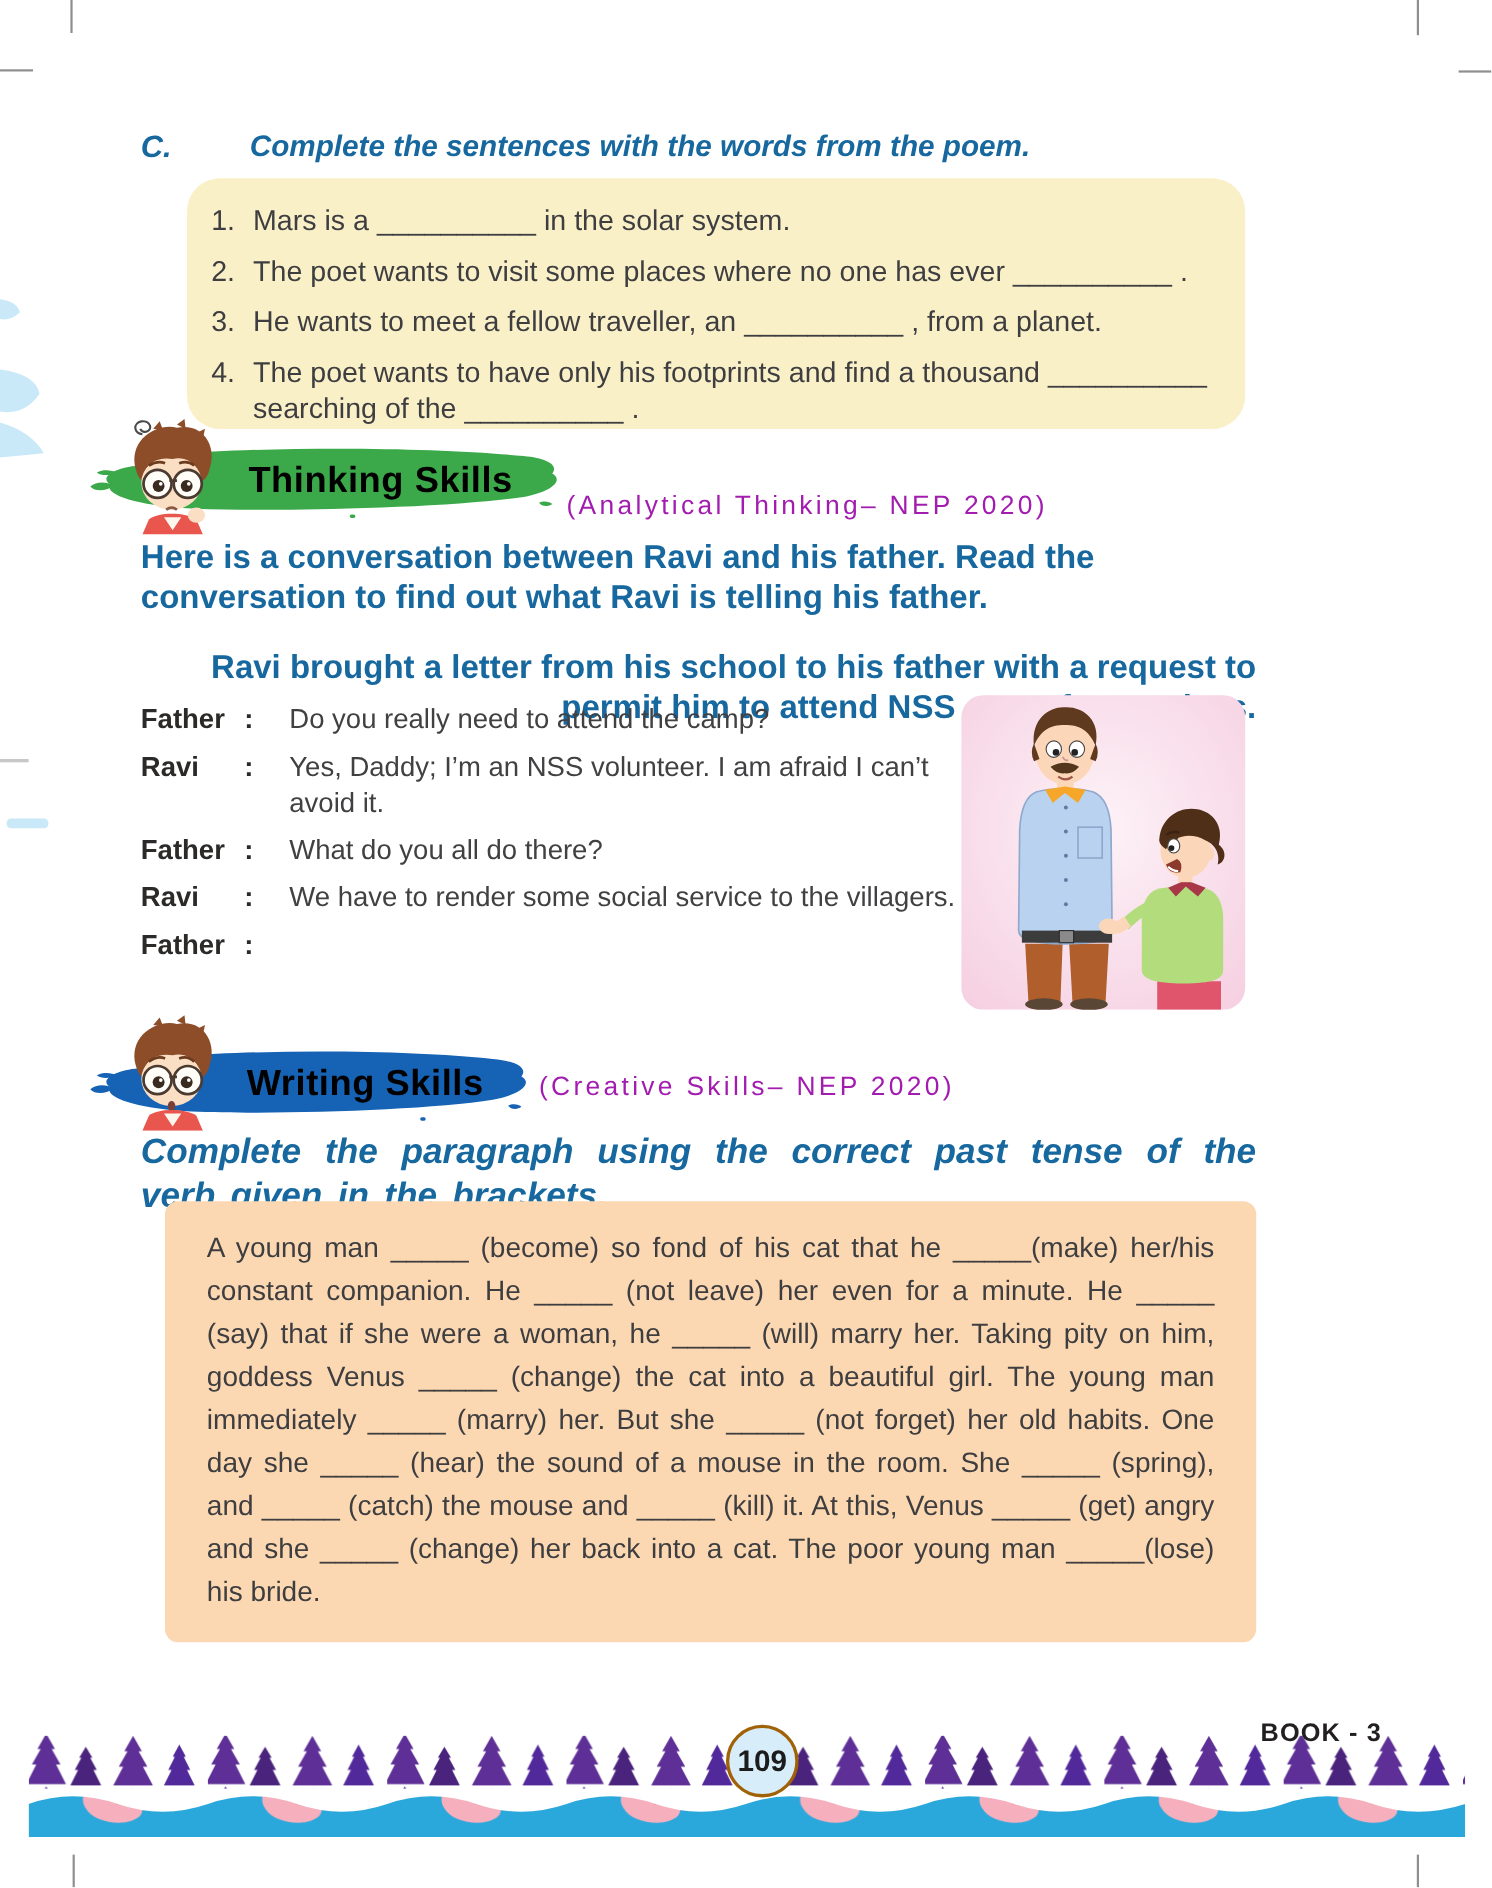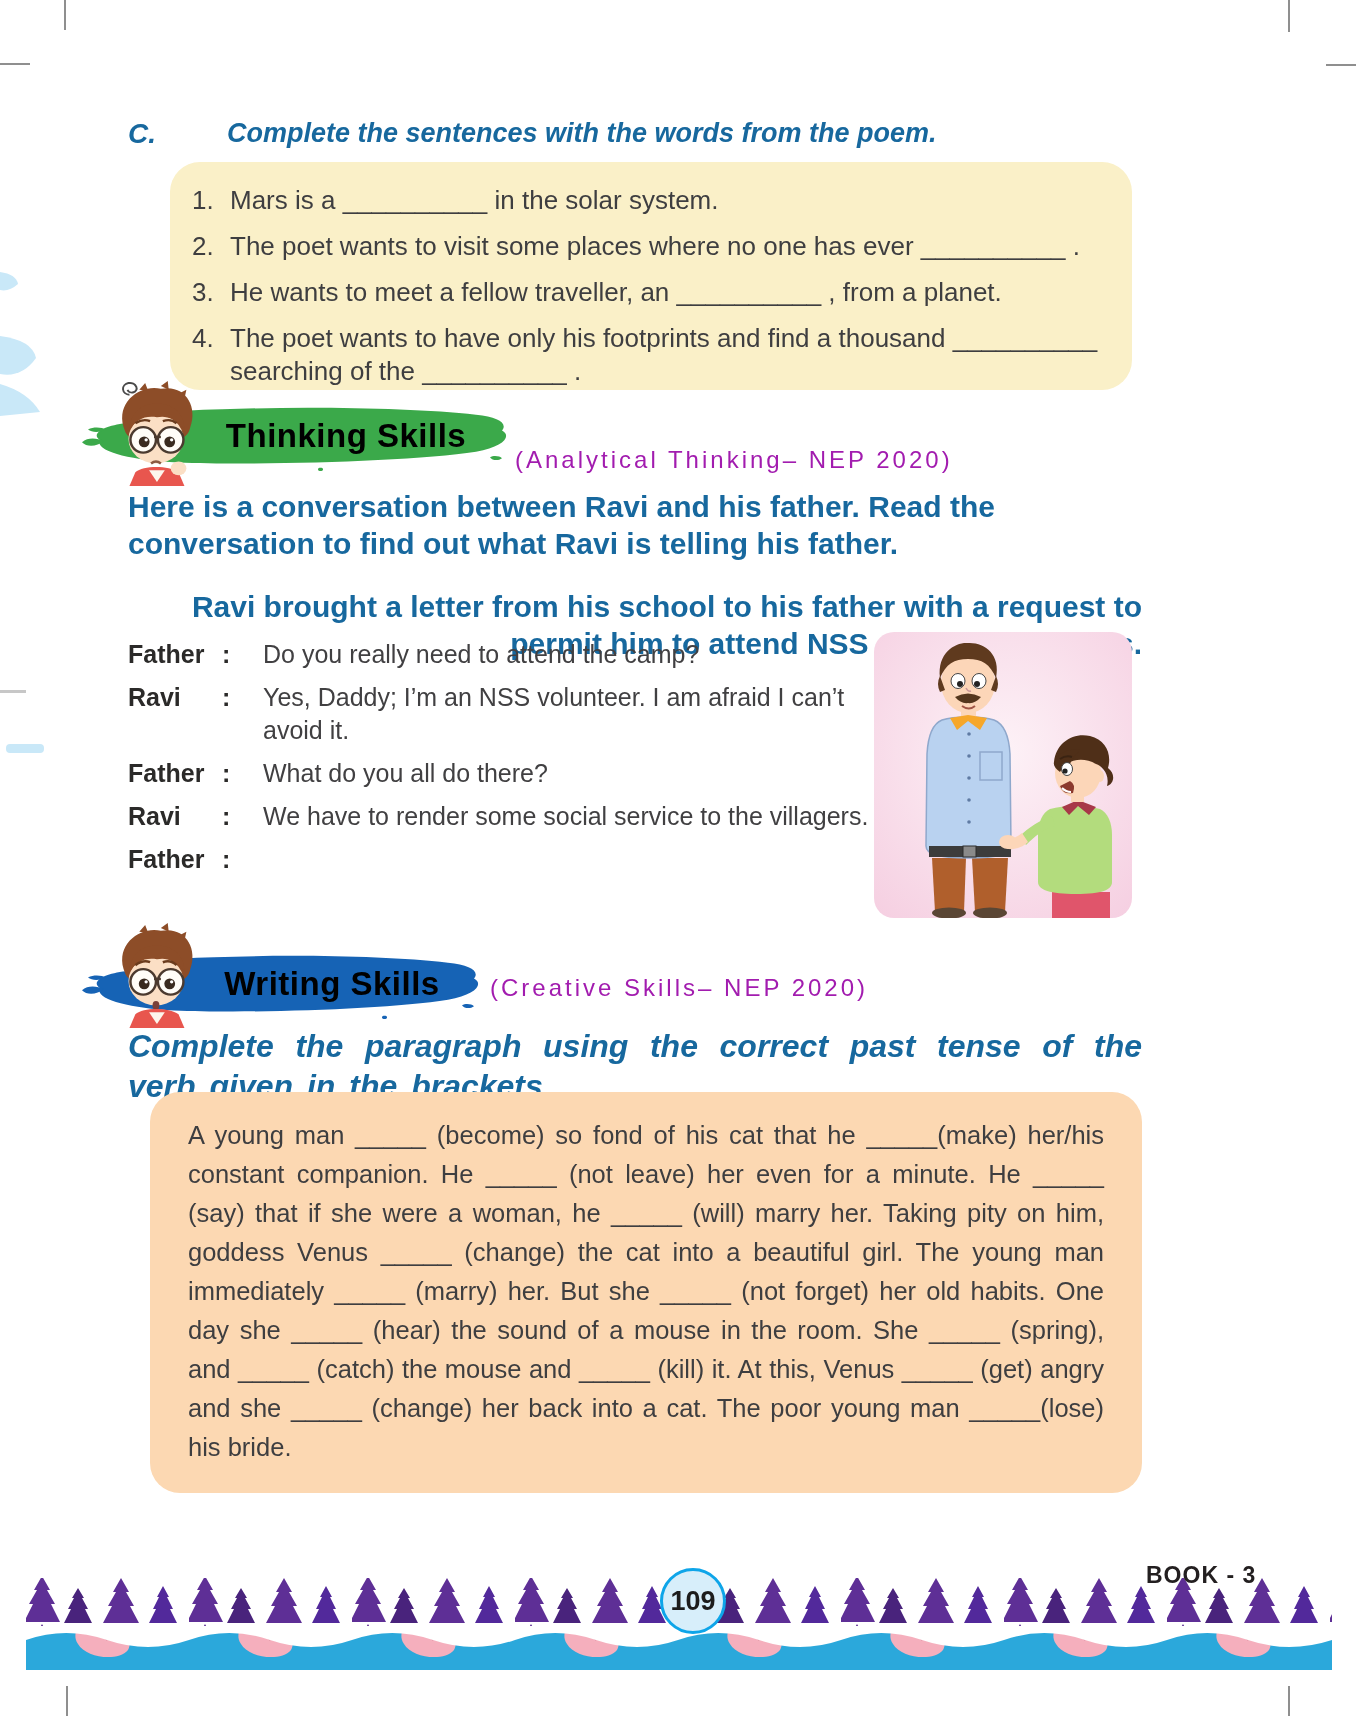--- a/index.html
+++ b/index.html
@@ -49,27 +49,27 @@
   .dlg-speaker{font-weight:bold;color:#2b2a29;}
   .dlg-colon{font-weight:bold;color:#2b2a29;}
   .dlg-text{color:#414042;max-width:660px;}
 
   .illustration{position:absolute;left:872px;top:626px;}
 
   .instr2{position:absolute;left:128px;top:1026px;width:1014px;font-size:32px;font-weight:bold;
           font-style:italic;color:#17689E;line-height:40px;text-align:justify;word-spacing:5px;}
 
   .orange-box{position:absolute;left:150px;top:1092px;width:992px;box-sizing:border-box;
-              background:#FCD8B2;border-radius:30px;padding:24px 38px 26px;}
+              background:#FCD8B2;border-radius:12px;padding:24px 38px 26px;}
   .orange-box p{margin:0;font-size:25.5px;line-height:39px;color:#3e3e40;text-align:justify;}
 
   
   .footer-art{position:absolute;left:26px;top:1576px;}
   .page-badge{position:absolute;left:660px;top:1568px;width:66px;height:66px;border-radius:50%;
-              background:#D7EEFA;border:3px solid #0ea5e9;box-sizing:border-box;display:flex;
+              background:#D7EEFA;border:3px solid #a16207;box-sizing:border-box;display:flex;
               align-items:center;justify-content:center;font-size:27px;font-weight:bold;color:#1c1c1c;z-index:3;}
   .book-label{position:absolute;left:1146px;top:1562px;font-size:23px;font-weight:bold;
               color:#231F20;letter-spacing:1px;z-index:3;}
 </style>
 </head>
 <body>
 
 <div class="page">
 
   <span class="crop" style="left:64px;top:0;width:2px;height:30px;"></span>

